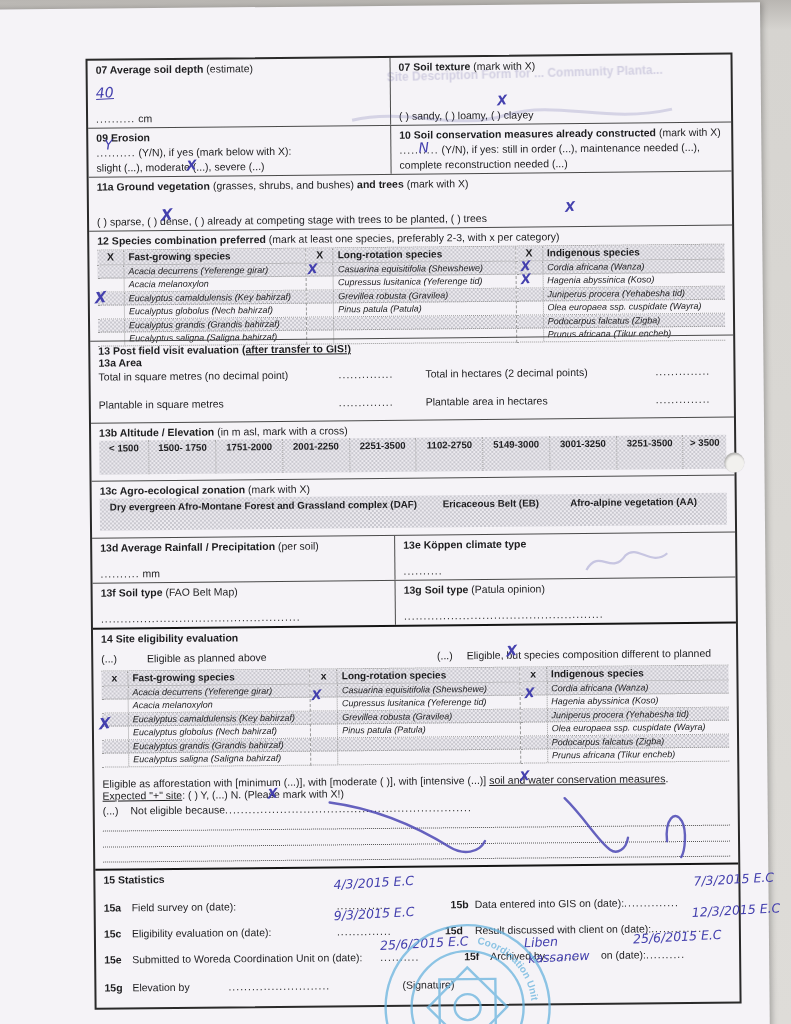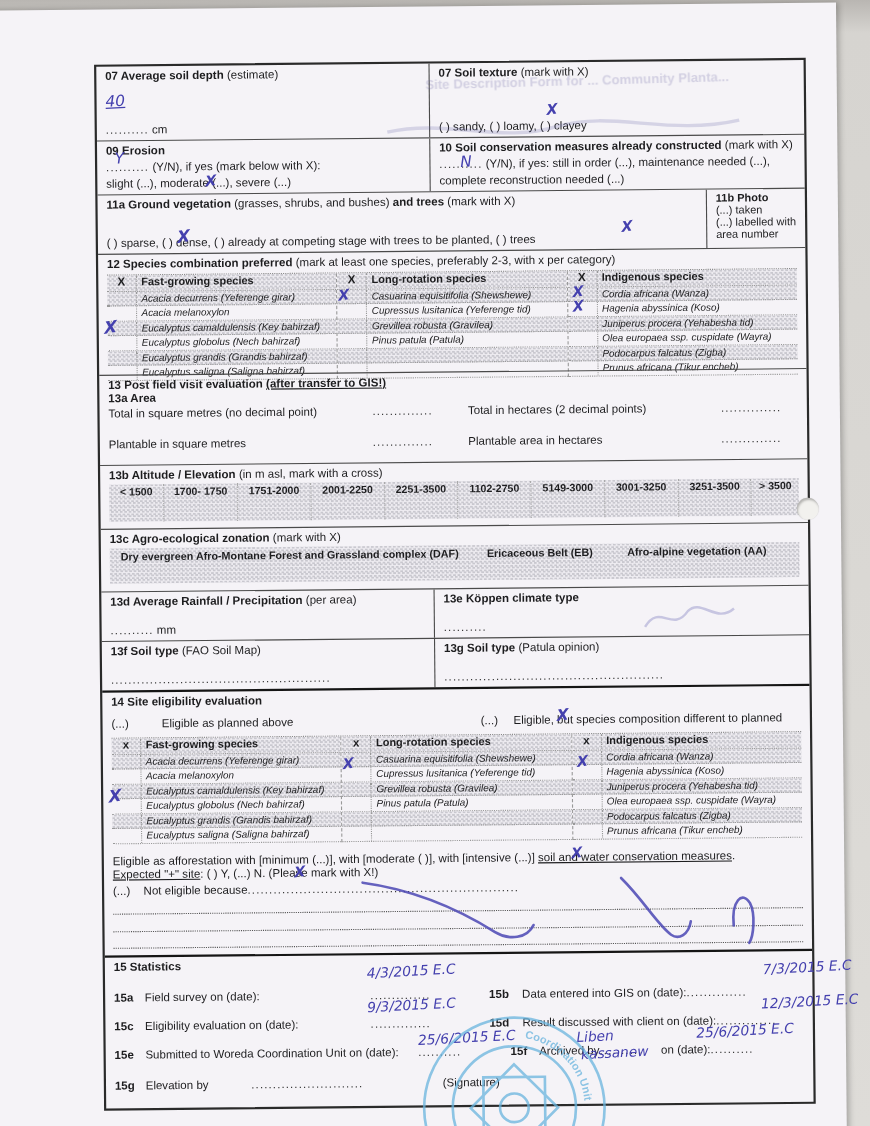--- a/index.html
+++ b/index.html
@@ -91,25 +91,20 @@
      </div>
     </div>
    </div>
 
    <div class="sec" style="top:116px;height:54px;padding:0;">
     <div class="cols">
      <div class="vspread" style="width:553px;padding:3px 8px;">
       <div><span class="b">11a Ground vegetation</span> <span>(grasses, shrubs, and bushes)</span> <span class="b">and trees</span> <span>(mark with X)</span></div>
       <div>(  ) sparse, (  ) dense, (  ) already at competing stage with trees to be planted, (  ) trees</div>
      </div>
-     <div class="cdiv" style="flex:1;padding:3px 8px;font-size:10px;">
-      <div class="b">11b Photo</div>
-      <div>(...) taken</div>
-      <div>(...) labelled with area number</div>
-     </div>
     </div>
    </div>
 
    <div class="sec" style="top:170px;height:110px;">
     <div><span class="b">12 Species combination preferred</span> <span>(mark at least one species, preferably 2-3, with x per category)</span></div>
     <div class="stable">
      <div class="sgrp">
       <div class="sr hd checker">
                 <span class="xc">X</span>
                 <span class="nm">Fast-growing species</span>
@@ -216,21 +211,21 @@
      <span class="dots">..............</span>
      <span style="width:230px;margin-left:32px;">Plantable area in hectares</span>
      <span class="dots">..............</span>
     </div>
    </div>
 
    <div class="sec" style="top:362px;height:58px;">
     <div><span class="b">13b Altitude / Elevation</span> <span>(in m asl, mark with a cross)</span></div>
     <div class="altband checker">
      <div class="altc">&lt; 1500</div>
-     <div class="altc">1700- 1750</div>
+     <div class="altc">1500- 1750</div>
      <div class="altc">1751-2000</div>
      <div class="altc">2001-2250</div>
      <div class="altc">2251-3500</div>
      <div class="altc">1102-2750</div>
      <div class="altc">5149-3000</div>
      <div class="altc">3001-3250</div>
      <div class="altc">3251-3500</div>
      <div class="altc">&gt; 3500</div>
     </div>
    </div>
@@ -240,34 +235,34 @@
     <div class="zoneband checker">
      <div class="zone" style="flex:3.2;">Dry evergreen Afro-Montane Forest and Grassland complex (DAF)</div>
      <div class="zone" style="flex:1.1;">Ericaceous Belt (EB)</div>
      <div class="zone" style="flex:1.5;">Afro-alpine vegetation (AA)</div>
     </div>
    </div>
 
    <div class="sec" style="top:477px;height:45px;padding:0;">
     <div class="cols">
      <div class="vspread" style="width:302px;padding:3px 8px;">
-      <div><span class="b">13d Average Rainfall / Precipitation</span> <span>(per area)</span></div>
+      <div><span class="b">13d Average Rainfall / Precipitation</span> <span>(per soil)</span></div>
       <div><span class="dots">..........</span> <span>mm</span></div>
      </div>
      <div class="cdiv vspread" style="flex:1;padding:3px 8px;">
       <div class="b">13e Köppen climate type</div>
       <div class="dots">..........</div>
      </div>
     </div>
    </div>
 
    <div class="sec" style="top:522px;height:45px;padding:0;">
     <div class="cols">
      <div class="vspread" style="width:302px;padding:3px 8px;">
-      <div><span class="b">13f Soil type</span> <span>(FAO Soil Map)</span></div>
+      <div><span class="b">13f Soil type</span> <span>(FAO Belt Map)</span></div>
       <div class="dots">...................................................</div>
      </div>
      <div class="cdiv vspread" style="flex:1;padding:3px 8px;">
       <div><span class="b">13g Soil type</span> <span>(Patula opinion)</span></div>
       <div class="dots">...................................................</div>
     </div>
     </div>
    </div>
 
    <div class="sec thick" style="top:567px;height:241px;">
@@ -385,21 +380,21 @@
     <div class="dotline"></div>
     <div class="dotline"></div>
    </div>
 
    <div class="sec thick" style="top:808px;height:139px;">
     <div class="b">15 Statistics</div>
     <div class="rowline" style="margin-top:16px;">
      <span class="b" style="width:28px;">15a</span>
      <span style="width:205px;">Field survey on (date):</span>
      <span class="dots" style="width:100px;">..............</span>
-     <span class="b" style="width:30px;margin-left:8px;">15b</span>
+     <span class="b" style="width:30px;margin-left:8px;text-align:center;">15b</span>
      <span>Data entered into GIS on (date):</span>
      <span class="dots" style="flex:1;overflow:hidden;white-space:nowrap;">..............</span>
     </div>
     <div class="rowline" style="margin-top:14px;">
      <span class="b" style="width:28px;">15c</span>
      <span style="width:205px;">Eligibility evaluation on (date):</span>
      <span class="dots" style="width:100px;">..............</span>
      <span class="b" style="width:30px;margin-left:8px;">15d</span>
      <span>Result discussed with client on (date):</span>
      <span class="dots" style="flex:1;overflow:hidden;white-space:nowrap;">..............</span>

